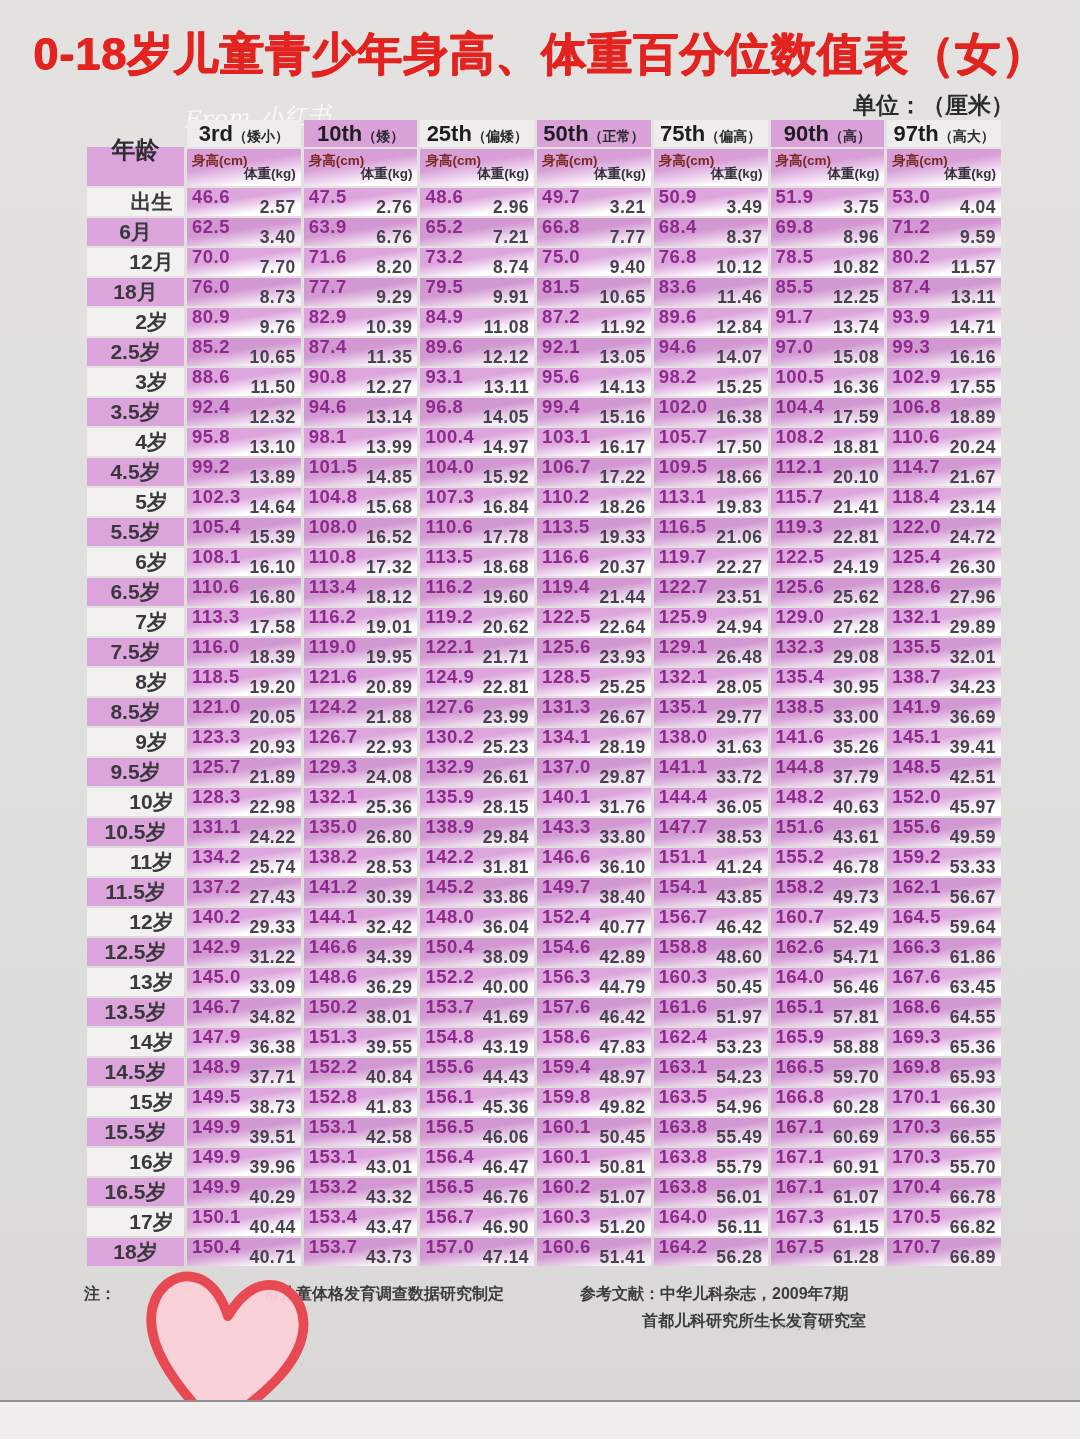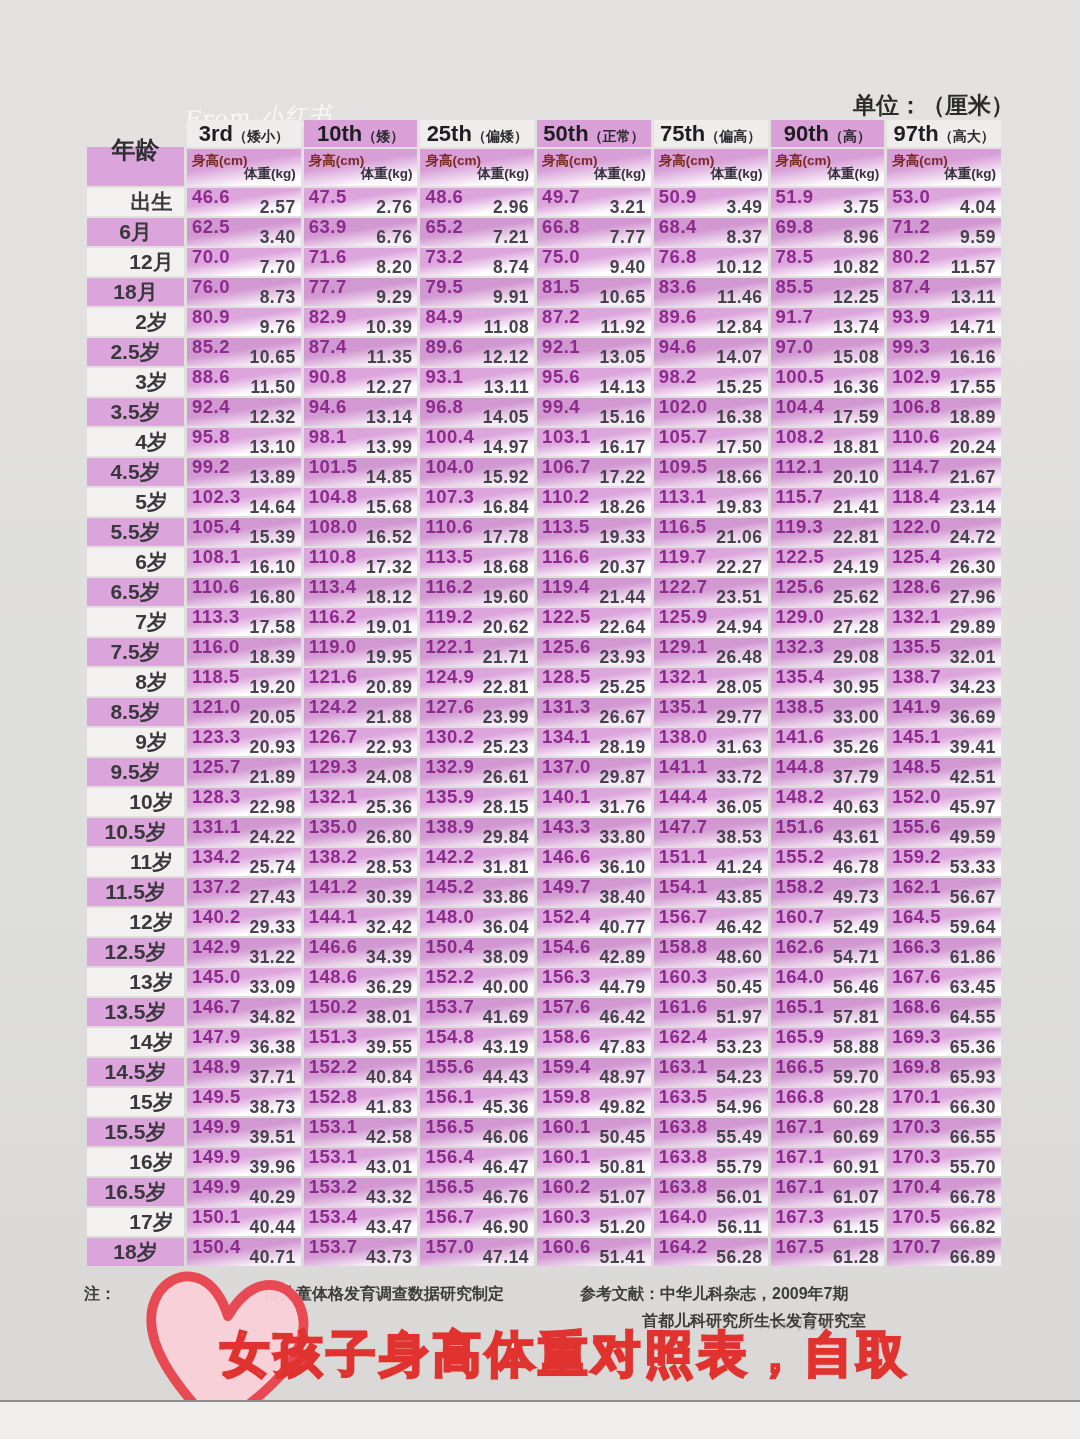--- a/index.html
+++ b/index.html
@@ -78,20 +78,21 @@
     color:#fdf4f4;-webkit-text-stroke:2.5px #e0322e;
     text-shadow:0 0 1px #e0322e,0 0 2px #e0322e;
   }
   .heart{position:absolute;left:90px;top:1270px;width:268px;height:168px;transform:rotate(6deg);}
 </style>
 </head>
 <body>
 
 <div class="page">
 
+  <div class="title">0-18岁儿童青少年身高、体重百分位数值表（女）</div>
 
   <div class="wm-script">From 小红书</div>
   <div class="unit">单位：（厘米）</div>
 
   <div class="tbl-wrap">
     <table>
       <colgroup>
         <col class="age-col">
           <col>
           <col>
@@ -1273,16 +1274,15 @@
       <div class="l2">首都儿科研究所生长发育研究室</div>
     </div>
   </div>
 
   <div class="wm-tiny">From 小红书</div>
 
   <svg class="heart" viewBox="0 0 100 95">
     <path d="M50 90 C 22 66, 5 46, 7 26 C 9 11, 21 3, 33 7 C 41 10, 46 17, 50 26 C 54 17, 59 10, 67 7 C 79 3, 91 11, 93 26 C 95 46, 78 66, 50 90 Z" fill="#fad0d8" fill-opacity="0.95" stroke="#e84a53" stroke-width="5.5" stroke-linejoin="round"></path>
   </svg>
 
-  <div class="caption">女孩子身高体重对照表，自取</div>
 
   <div class="bottom-strip"></div>
 </div>
 
 </body></html>

